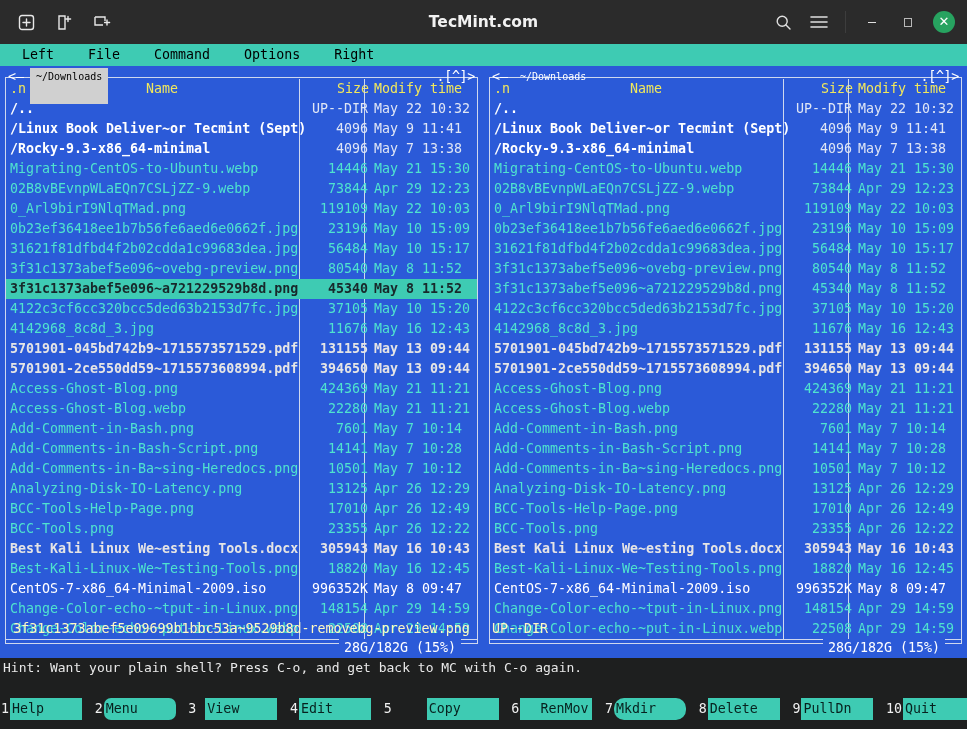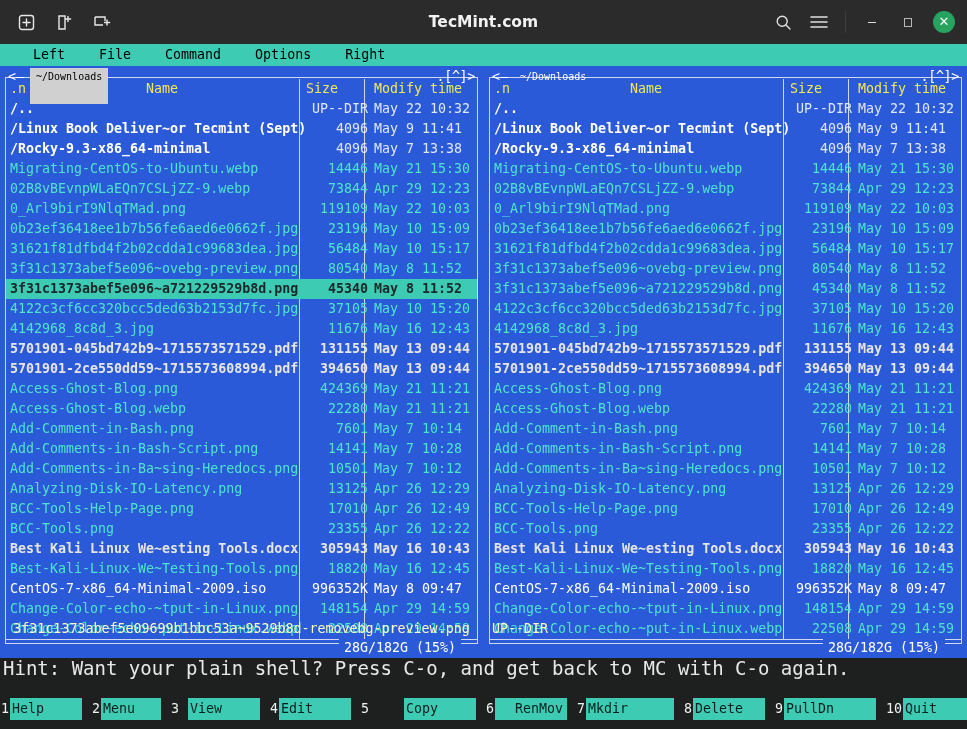--- a/index.html
+++ b/index.html
@@ -55,21 +55,21 @@
   }
 
   
   .menubar {
     position: absolute; left: 0; top: 44px; width: 967px; height: 22px;
     background: #3ecbb3; color: #000000;
     display: flex; align-items: center;
     font-size: 13.3px;
   }
   .menubar .mi { padding: 0 0; color: #000; }
-  .menubar .mi:nth-child(1) { margin-left: 33px; }
+  .menubar .mi:nth-child(1) { margin-left: 22px; }
   .menubar .mi { margin-right: 34px; }
 
   
   .panels {
     position: absolute; left: 0; top: 66px; width: 967px; height: 592px;
     background: #2b5ad8;
   }
   .panel {
     position: absolute; top: 0; width: 483px; height: 592px;
     background: #2b5ad8;
@@ -111,21 +111,21 @@
   }
 
   
   .col-head {
     position: absolute; left: 6px; right: 6px; top: 13px; height: 20px;
     color: #f2e85c;
     font-size: 13.3px; line-height: 20px;
   }
   .ch-name { position: absolute; left: 4px; }
   .ch-name-c { position: absolute; left: 140px; }
-  .ch-size { position: absolute; left: 300px; width: 62px; text-align: left; }
+  .ch-size { position: absolute; left: 316px; width: 62px; text-align: center; }
   .ch-time { position: absolute; left: 368px; }
 
   .vsep {
     position: absolute; width: 1px; background: #cfd8ef;
   }
 
   
   .rows {
     position: absolute; left: 6px; right: 6px; top: 33px;
     height: 540px; overflow: hidden;
@@ -162,21 +162,21 @@
     position: absolute; right: 22px; bottom: 1px;
     height: 18px; line-height: 18px;
     background: #2b5ad8; color: #ffffff;
     font-size: 13.3px; padding: 0 5px;
   }
 
   
   .shell {
     position: absolute; left: 0; top: 658px; width: 967px; height: 42px;
     background: #1e1f1f; color: #e8e8e8;
-    font-size: 19px;
+    font-size: 13px;
   }
   .shell .line { height: 20px; line-height: 20px; padding-left: 3px; white-space: pre; }
 
   
   .fkeys {
     position: absolute; left: 0; top: 698px; width: 967px; height: 22px;
     display: flex; align-items: stretch;
     font-size: 13.3px;
   }
   .fk { display: flex; align-items: center; height: 22px; }
@@ -587,21 +587,21 @@
   </div>
 
   <div class="fkeys" id="fkeys">
       <div class="fk">
         <span class="num">1</span>
         <span class="lbl" style="width: 72px;">Help</span>
       </div>
       <div class="fk-pad" style="width: 17px;"></div>
       <div class="fk">
         <span class="num">2</span>
-        <span class="lbl" style="width: 60px;">Menu</span>
+        <span class="lbl" style="width: 72px; border-radius: 7px;">Menu</span>
       </div>
       <div class="fk-pad" style="width: 17px;"></div>
       <div class="fk">
         <span class="num">3</span>
         <span class="lbl" style="width: 72px; margin-left: 8px;">View</span>
       </div>
       <div class="fk-pad" style="width: 17px;"></div>
       <div class="fk">
         <span class="num">4</span>
         <span class="lbl" style="width: 72px;">Edit</span>
@@ -612,31 +612,31 @@
         <span class="lbl" style="width: 72px; margin-left: 34px;">Copy</span>
       </div>
       <div class="fk-pad" style="width: 17px;"></div>
       <div class="fk">
         <span class="num">6</span>
         <span class="lbl" style="width: 72px; padding-left: 20px;">RenMov</span>
       </div>
       <div class="fk-pad" style="width: 17px;"></div>
       <div class="fk">
         <span class="num">7</span>
-        <span class="lbl" style="width: 88px;">Mkdir</span>
+        <span class="lbl" style="width: 72px; border-radius: 10px;">Mkdir</span>
       </div>
       <div class="fk-pad" style="width: 17px;"></div>
       <div class="fk">
         <span class="num">8</span>
         <span class="lbl" style="width: 72px;">Delete</span>
       </div>
       <div class="fk-pad" style="width: 17px;"></div>
       <div class="fk">
         <span class="num">9</span>
-        <span class="lbl" style="width: 92px;">PullDn</span>
+        <span class="lbl" style="width: 72px;">PullDn</span>
       </div>
       <div class="fk-pad" style="width: 17px;"></div>
       <div class="fk">
         <span class="num">10</span>
         <span class="lbl" style="width: 64px;">Quit</span>
       </div>
     </div>
   <div class="bottom-fill"></div>
 </div>
 

